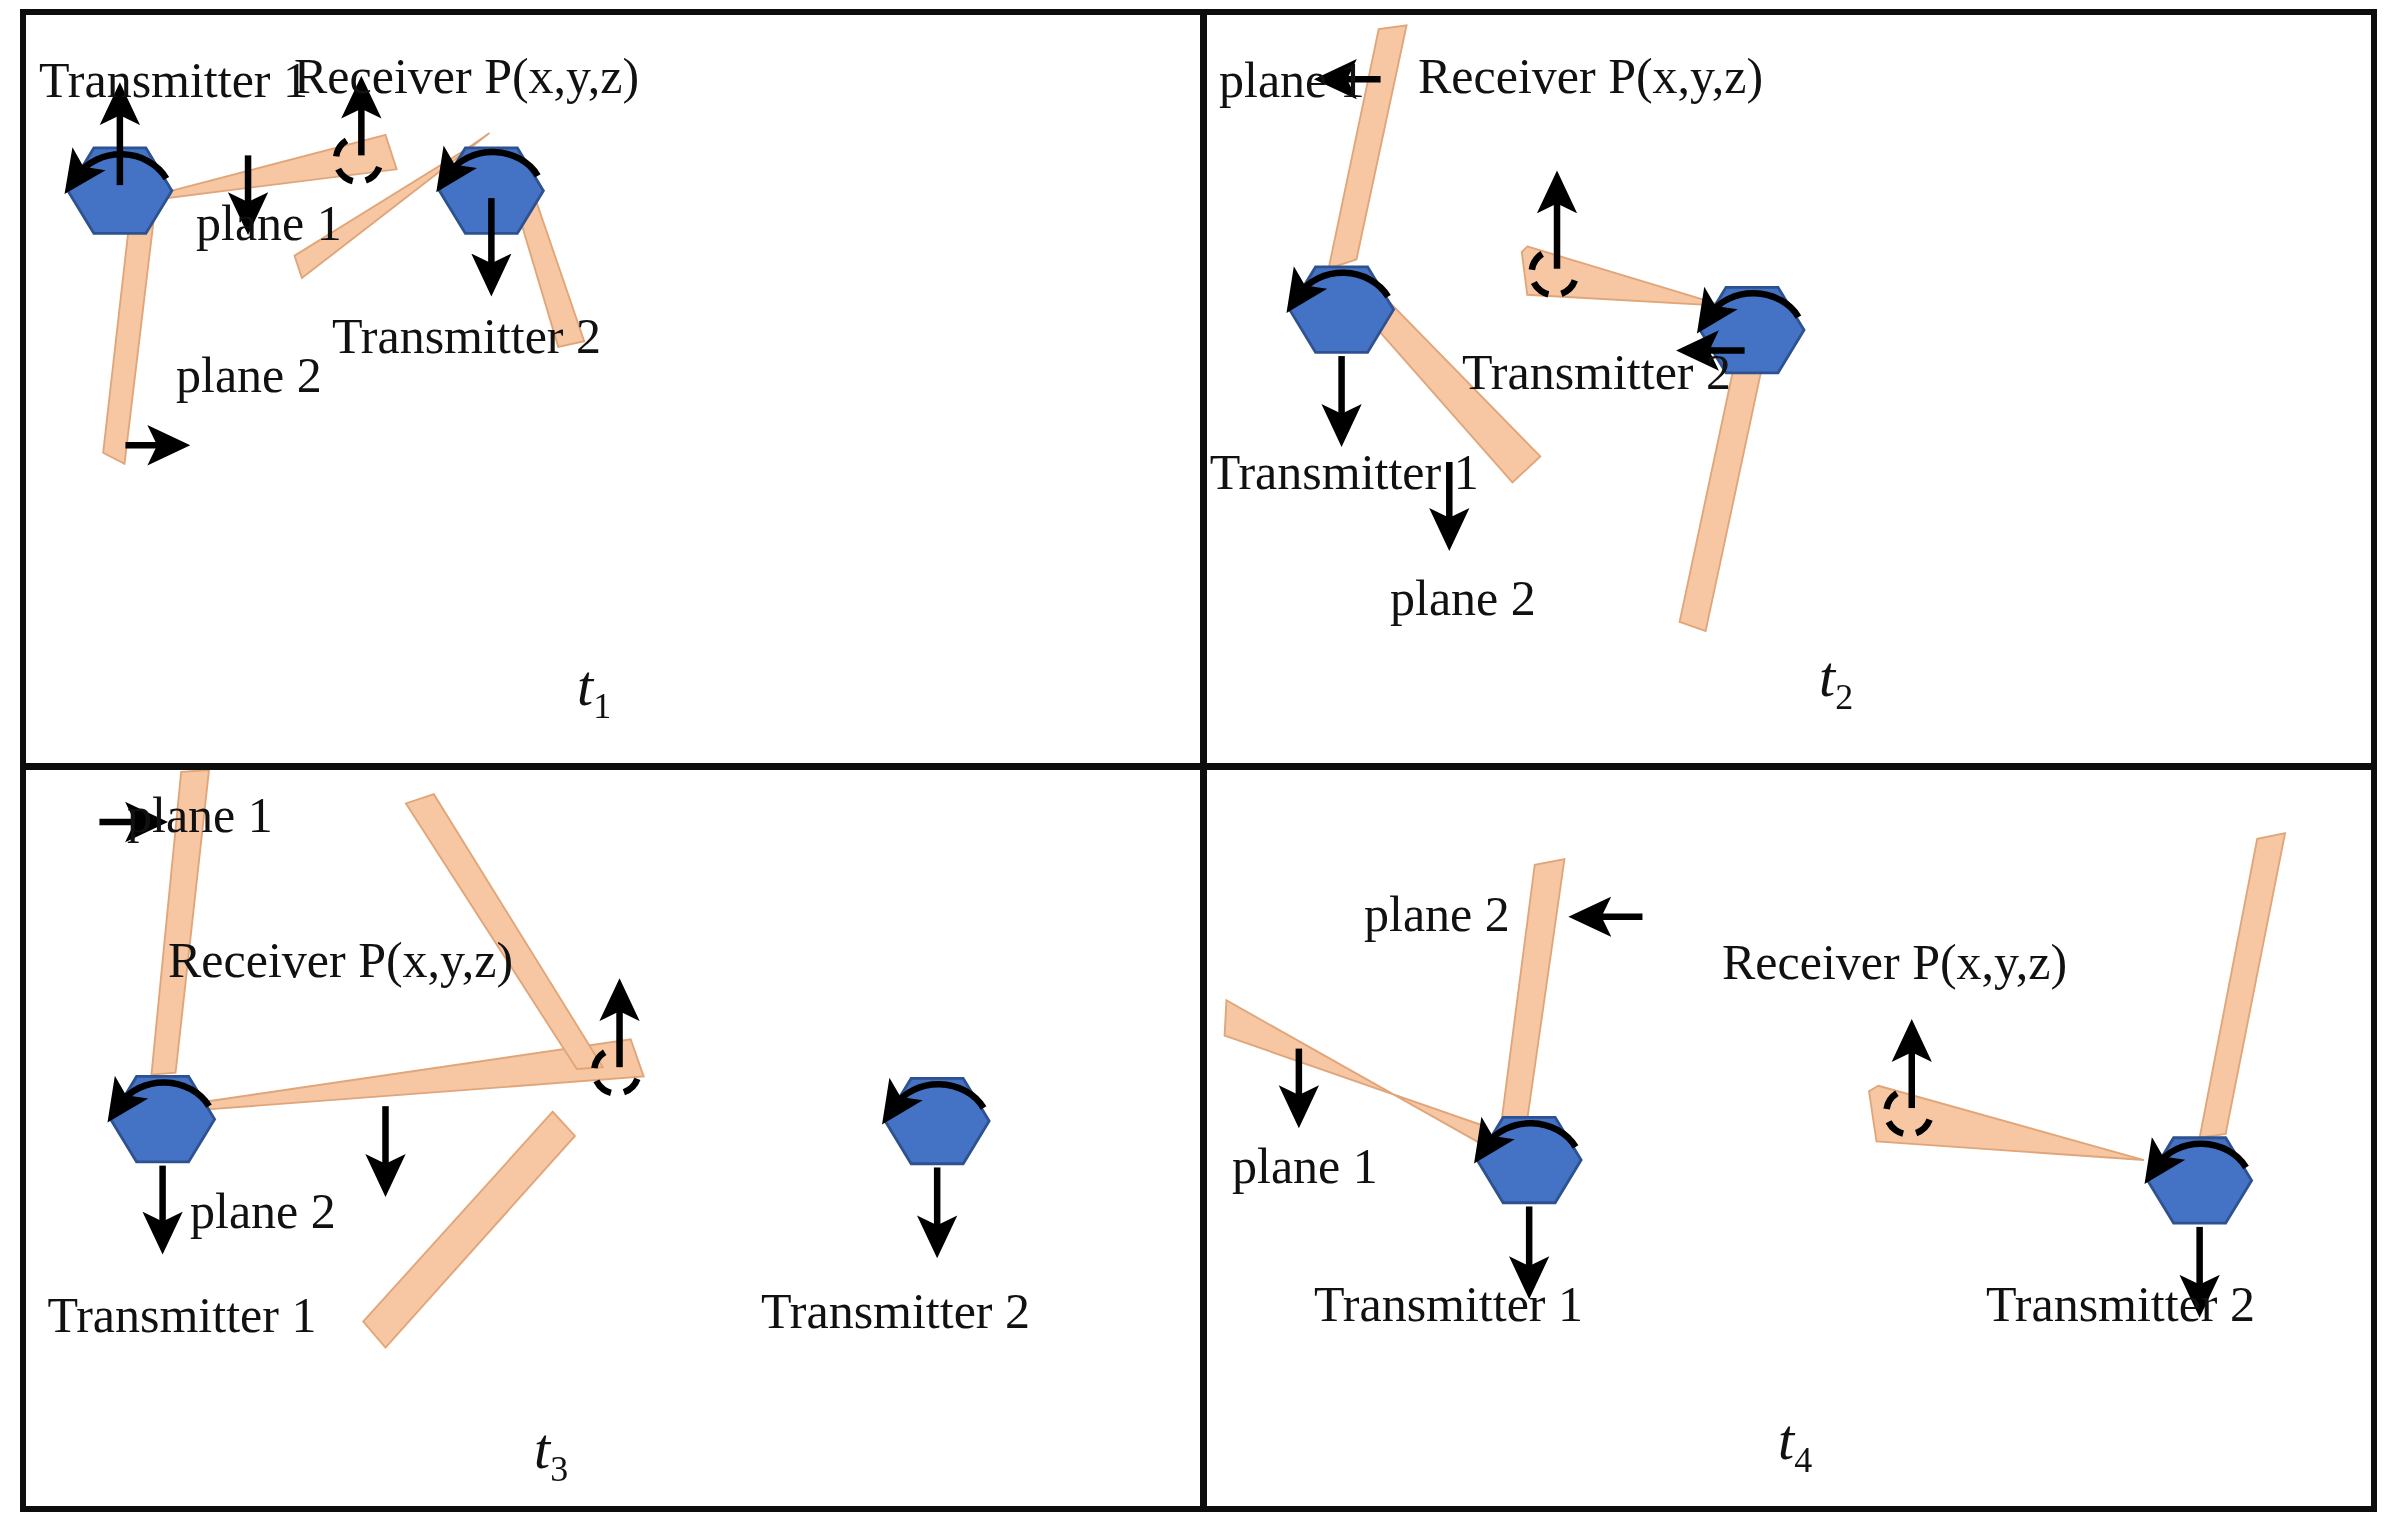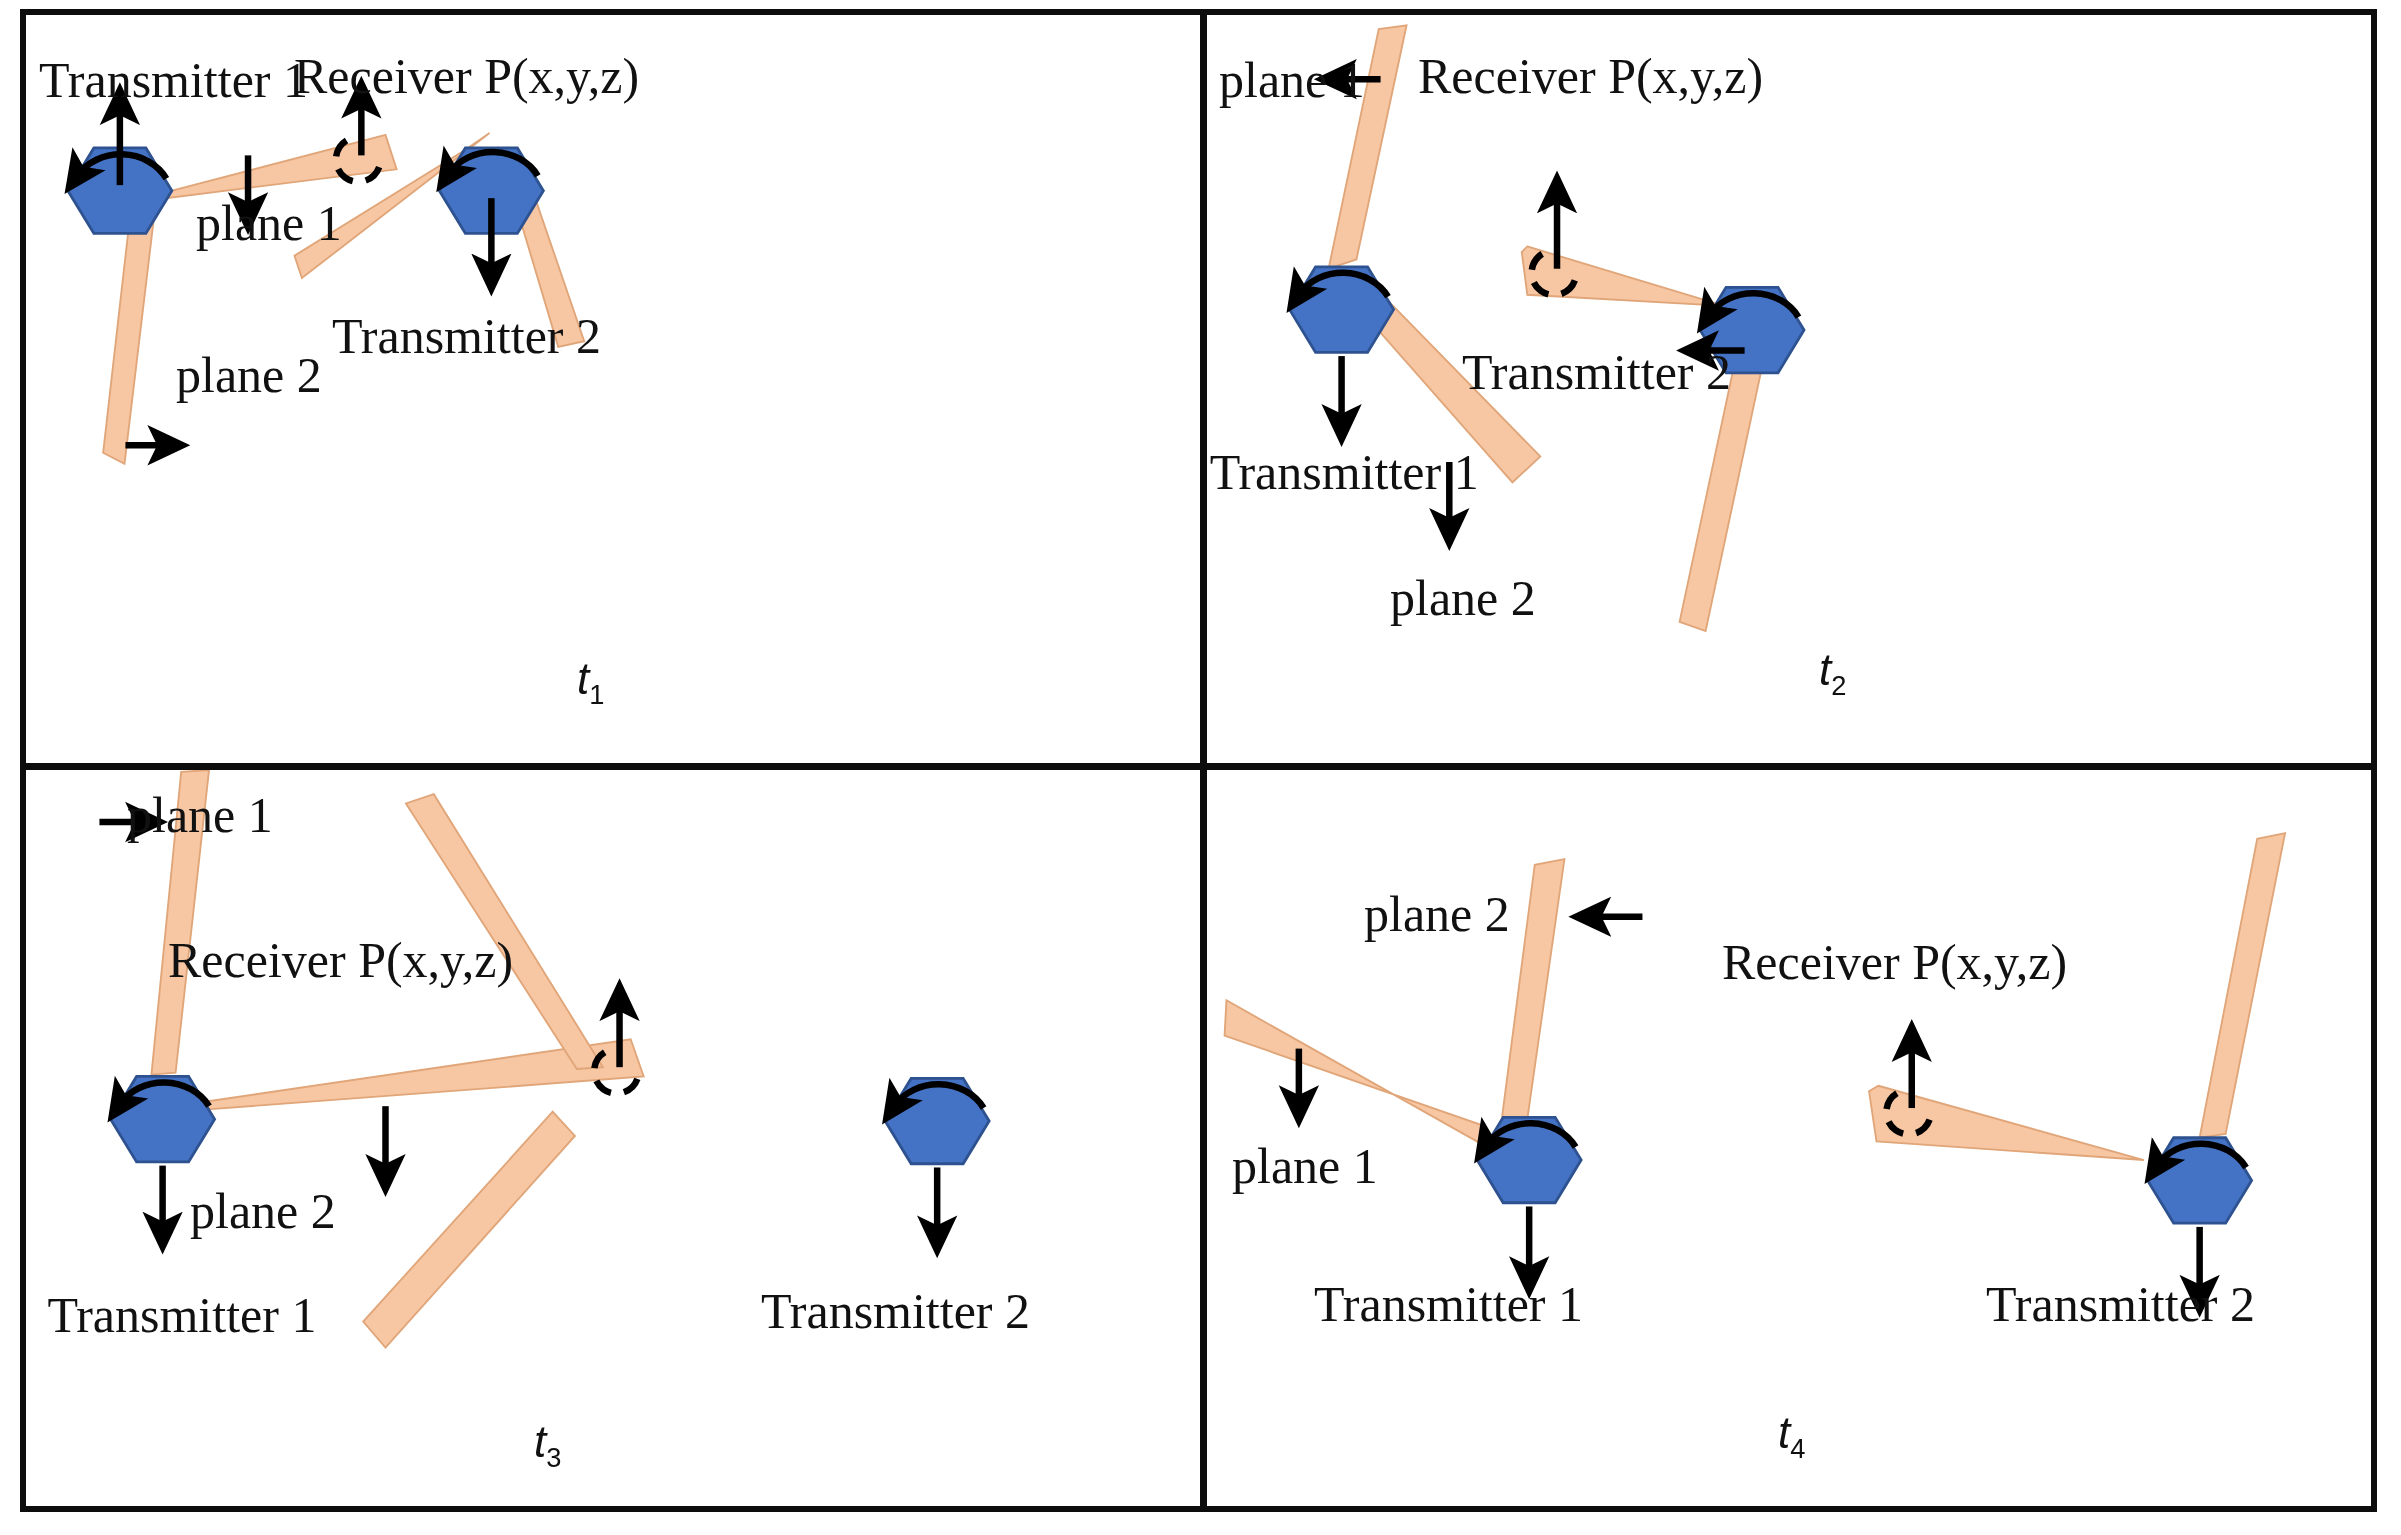--- a/index.html
+++ b/index.html
@@ -11,21 +11,21 @@
   .hdiv{position:absolute;left:20.4px;top:763px;width:2357px;height:6.5px;background:#0d0d0d;}
   .panel{position:absolute;overflow:hidden;}
   #p1{left:27px;  top:16px;  width:1173px; height:748px;}
   #p2{left:1206px;top:16px;  width:1171px; height:748px;}
   #p3{left:27px;  top:770px; width:1173px; height:742px;}
   #p4{left:1206px;top:770px; width:1171px; height:742px;}
   .panel svg{position:absolute;left:0;top:0;width:100%;height:100%;display:block;}
   .lbl{position:absolute;color:#111;white-space:nowrap;line-height:1;
        font-family:"Liberation Serif",serif;font-size:50px;}
   .tlab{position:absolute;color:#111;white-space:nowrap;line-height:1;
-        font-family:Liberation Sans, sans-serif;font-style:italic;font-size:44px;}
+        font-family:Liberation Serif, serif;font-style:italic;font-size:58px;}
   .tlab sub{font-size:0.62em;font-style:normal;}
 </style>
 </head>
 <body>
 
 <div id="stage">
 
   <div id="frame"></div>
   <div class="vdiv"></div>
   <div class="hdiv"></div>

